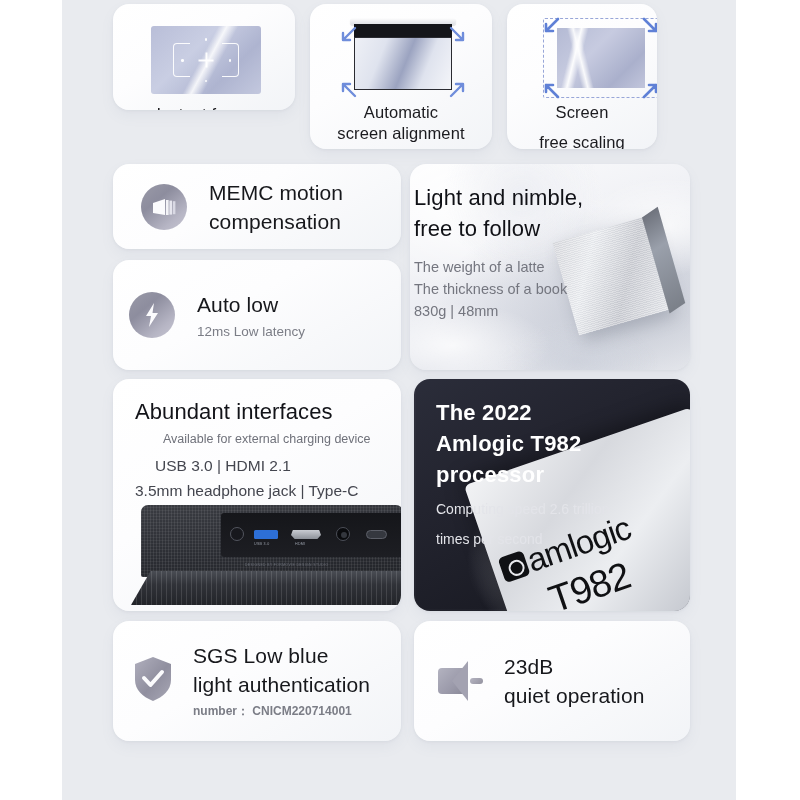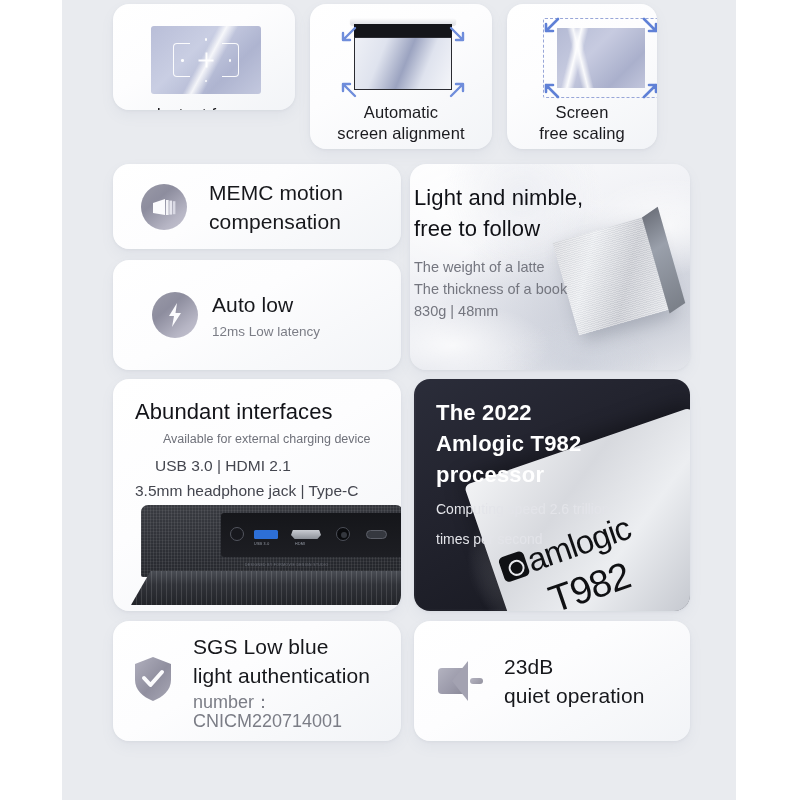--- a/index.html
+++ b/index.html
@@ -219,39 +219,39 @@
           <path d="M3 3 L15 15 M15 15 L8 15 M15 15 L15 8" stroke="#5f80d6" stroke-width="2.6" fill="none" stroke-linecap="round"></path>
         </svg>
       <svg style="position:absolute;left:-2px;bottom:-2px" width="20" height="20" viewBox="0 0 20 20">
           <path d="M17 17 L5 5 M5 5 L12 5 M5 5 L5 12" stroke="#5f80d6" stroke-width="2.6" fill="none" stroke-linecap="round"></path>
         </svg>
       <svg style="position:absolute;right:-2px;bottom:-2px" width="20" height="20" viewBox="0 0 20 20">
           <path d="M3 17 L15 5 M15 5 L8 5 M15 5 L15 12" stroke="#5f80d6" stroke-width="2.6" fill="none" stroke-linecap="round"></path>
         </svg>
     </div>
     <div class="cap" style="top:98px;">Screen</div>
-    <div class="cap" style="top:119px;">free scaling</div>
+    <div class="cap" style="top:128px;">free scaling</div>
   </div>
 
   <div class="card ico-card" style="left:113px; top:164px; width:288px; height:85px; padding-left:28px; gap:22px;">
     <div class="circ-ico">
       <svg width="26" height="20" viewBox="0 0 26 20">
         <path d="M2 6 L14 2 L14 18 L2 16 Z" fill="#fbfbfd"></path>
         <rect x="15" y="3" width="2.6" height="15" fill="#f3f3f7"></rect>
         <rect x="18.4" y="3.6" width="2.6" height="14" fill="#e6e6ee"></rect>
         <rect x="21.8" y="4.2" width="2.6" height="13" fill="#d9d9e4"></rect>
       </svg>
     </div>
     <div>
       <div class="txt-main">MEMC motion</div>
       <div class="txt-main">compensation</div>
     </div>
   </div>
 
-  <div class="card ico-card" style="left:113px; top:260px; width:288px; height:110px; padding-left:39px; gap:14px;">
+  <div class="card ico-card" style="left:113px; top:260px; width:288px; height:110px; padding-left:16px; gap:22px;">
     <div class="circ-ico">
       <svg width="18" height="26" viewBox="0 0 18 26">
         <path d="M11 1 L3 14 L8 14 L6 25 L15 11 L9.5 11 Z" fill="#fbfbfd"></path>
       </svg>
     </div>
     <div>
       <div class="txt-main">Auto low</div>
       <div class="txt-sub">12ms Low latency</div>
     </div>
   </div>
@@ -324,21 +324,21 @@
           <stop offset="100%" stop-color="#a8a7b5"></stop>
             </linearGradient>
           </defs>
         <path d="M20 1 L38 8 L38 24 C38 34 30 41 20 45 C10 41 2 34 2 24 L2 8 Z" fill="url(#shg)"></path>
         <path d="M11 22 L17.5 29 L29 16" stroke="#fbfbfd" stroke-width="4" fill="none" stroke-linecap="round" stroke-linejoin="round"></path>
       </svg>
     </div>
     <div>
       <div class="txt-main">SGS Low blue</div>
       <div class="txt-main">light authentication</div>
-      <div class="txt-sub" style="font-size:18px;">number： CNICM220714001</div>
+      <div class="txt-sub" style="font-size:12px;font-weight:bold;">number： CNICM220714001</div>
     </div>
   </div>
 
   <div class="card ico-card" style="left:414px; top:621px; width:276px; height:120px; padding-left:24px; gap:22px;">
     <div class="spk">
       <div class="spk-body"></div>
       <div class="spk-cone"></div>
       <div class="spk-dash"></div>
     </div>
     <div>

